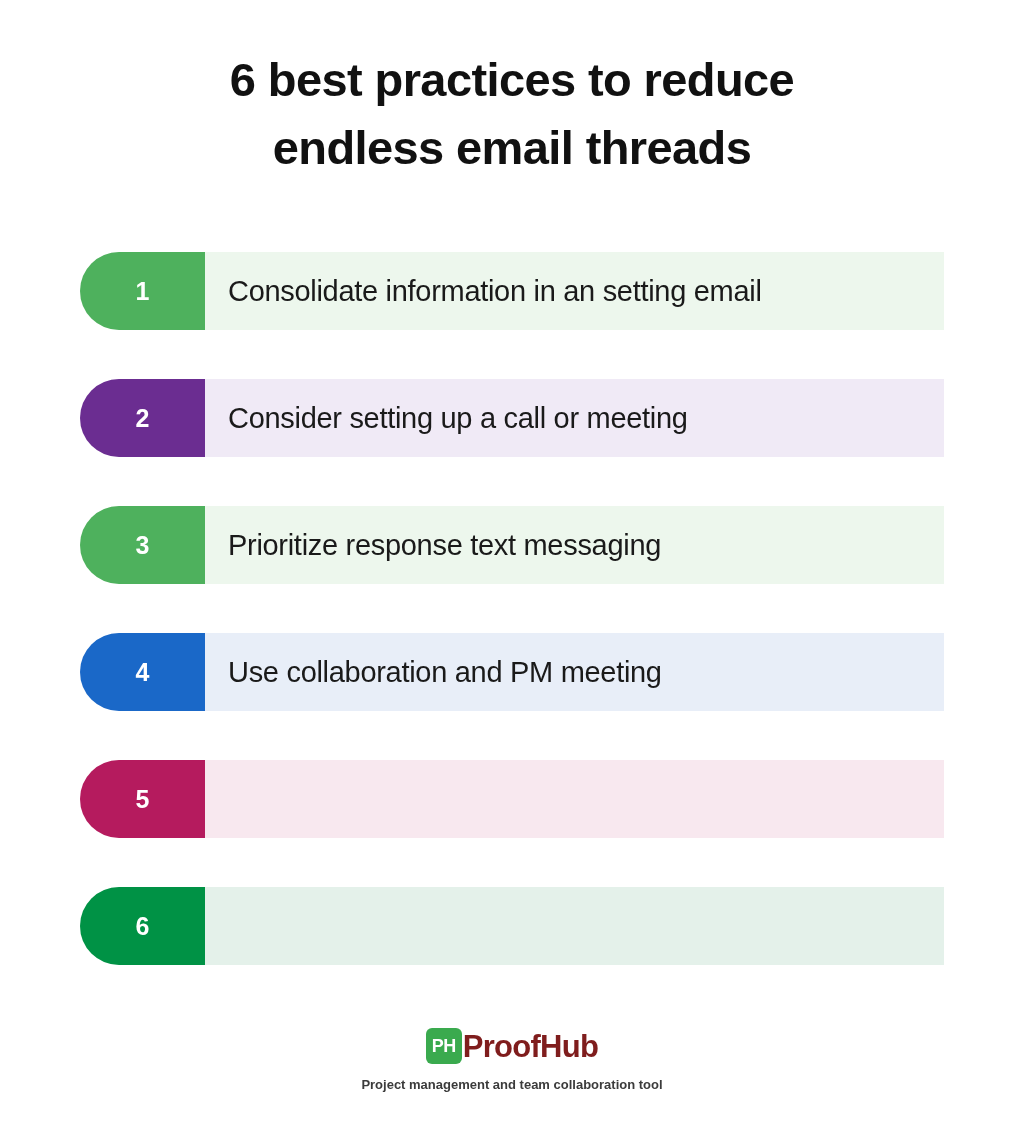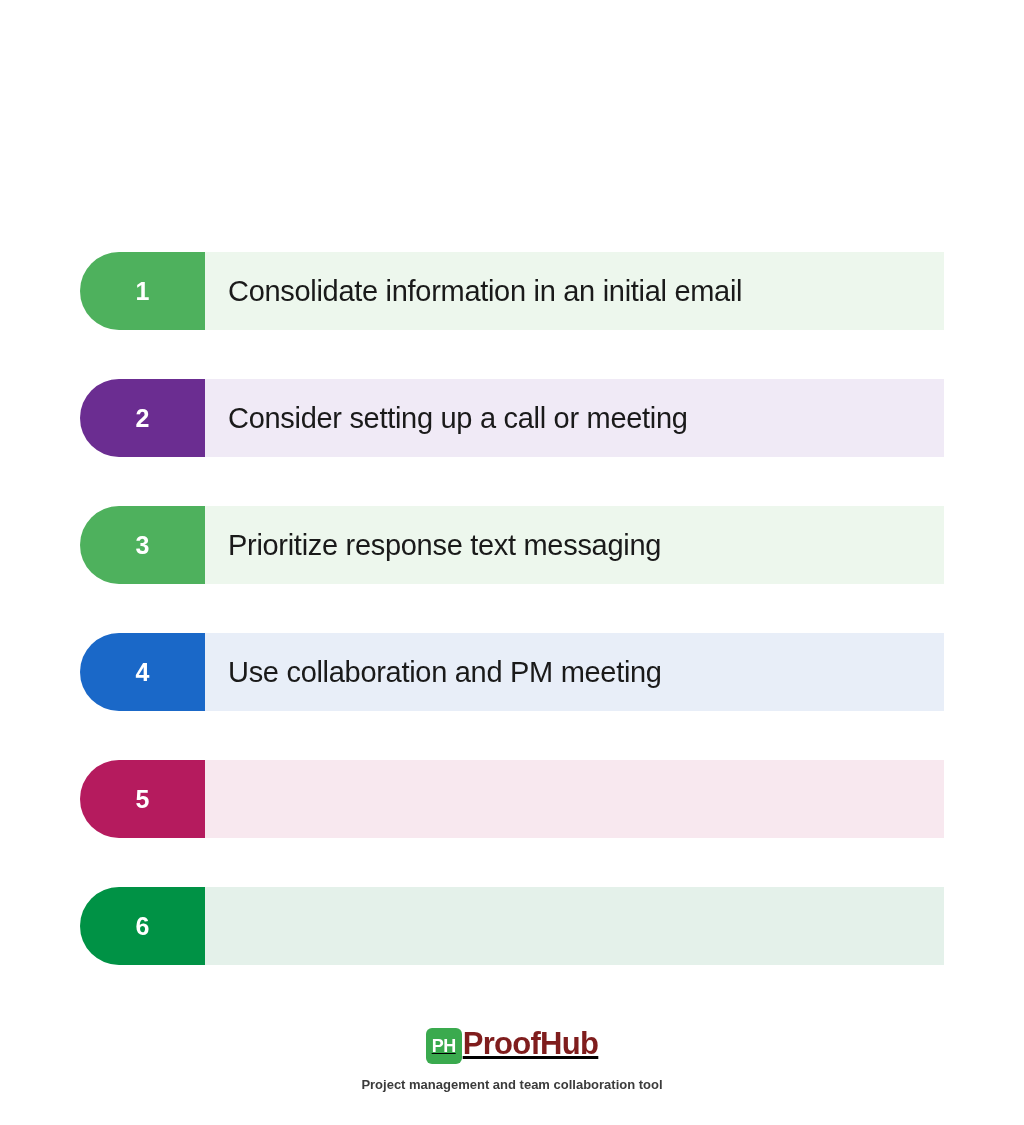--- a/index.html
+++ b/index.html
@@ -104,23 +104,22 @@
     position: absolute;
     left: 0;
     right: 0;
     top: 1028px;
     display: flex;
     flex-direction: column;
     align-items: center;
   }
   .brand {
     display: flex;
-    align-items: flex-start;
+    align-items: center;
     gap: 1px;
-    text-decoration: underline;
   }
   .brand-mark {
     width: 36px;
     height: 36px;
     border-radius: 6px;
     background: #3AAA4E;
     display: flex;
     align-items: center;
     justify-content: center;
   }
@@ -147,29 +146,33 @@
     font-weight: bold;
     color: #3b3b3b;
     letter-spacing: 0px;
   }
 </style>
 </head>
 <body style="background: rgb(255, 255, 255);">
 
 <div class="infographic">
 
+  <div class="title-block">
+    <span class="title-line">6 best practices to reduce</span>
+    <span class="title-line">endless email threads</span>
+  </div>
 
   <div class="list">
 
     <div class="row">
       <div class="row-bar" style="background: rgb(237, 247, 237);"></div>
       <div class="badge" style="background: rgb(78, 177, 93);">
         <span class="badge-number">1</span>
       </div>
-      <div class="row-label">Consolidate information in an initial email</div>
+      <div class="row-label">Consolidate information in an setting email</div>
     </div>
 
     <div class="row">
       <div class="row-bar" style="background: rgb(240, 234, 246);"></div>
       <div class="badge" style="background: rgb(107, 45, 145);">
         <span class="badge-number">2</span>
       </div>
       <div class="row-label">Consider setting up a call or meeting</div>
     </div>
 

